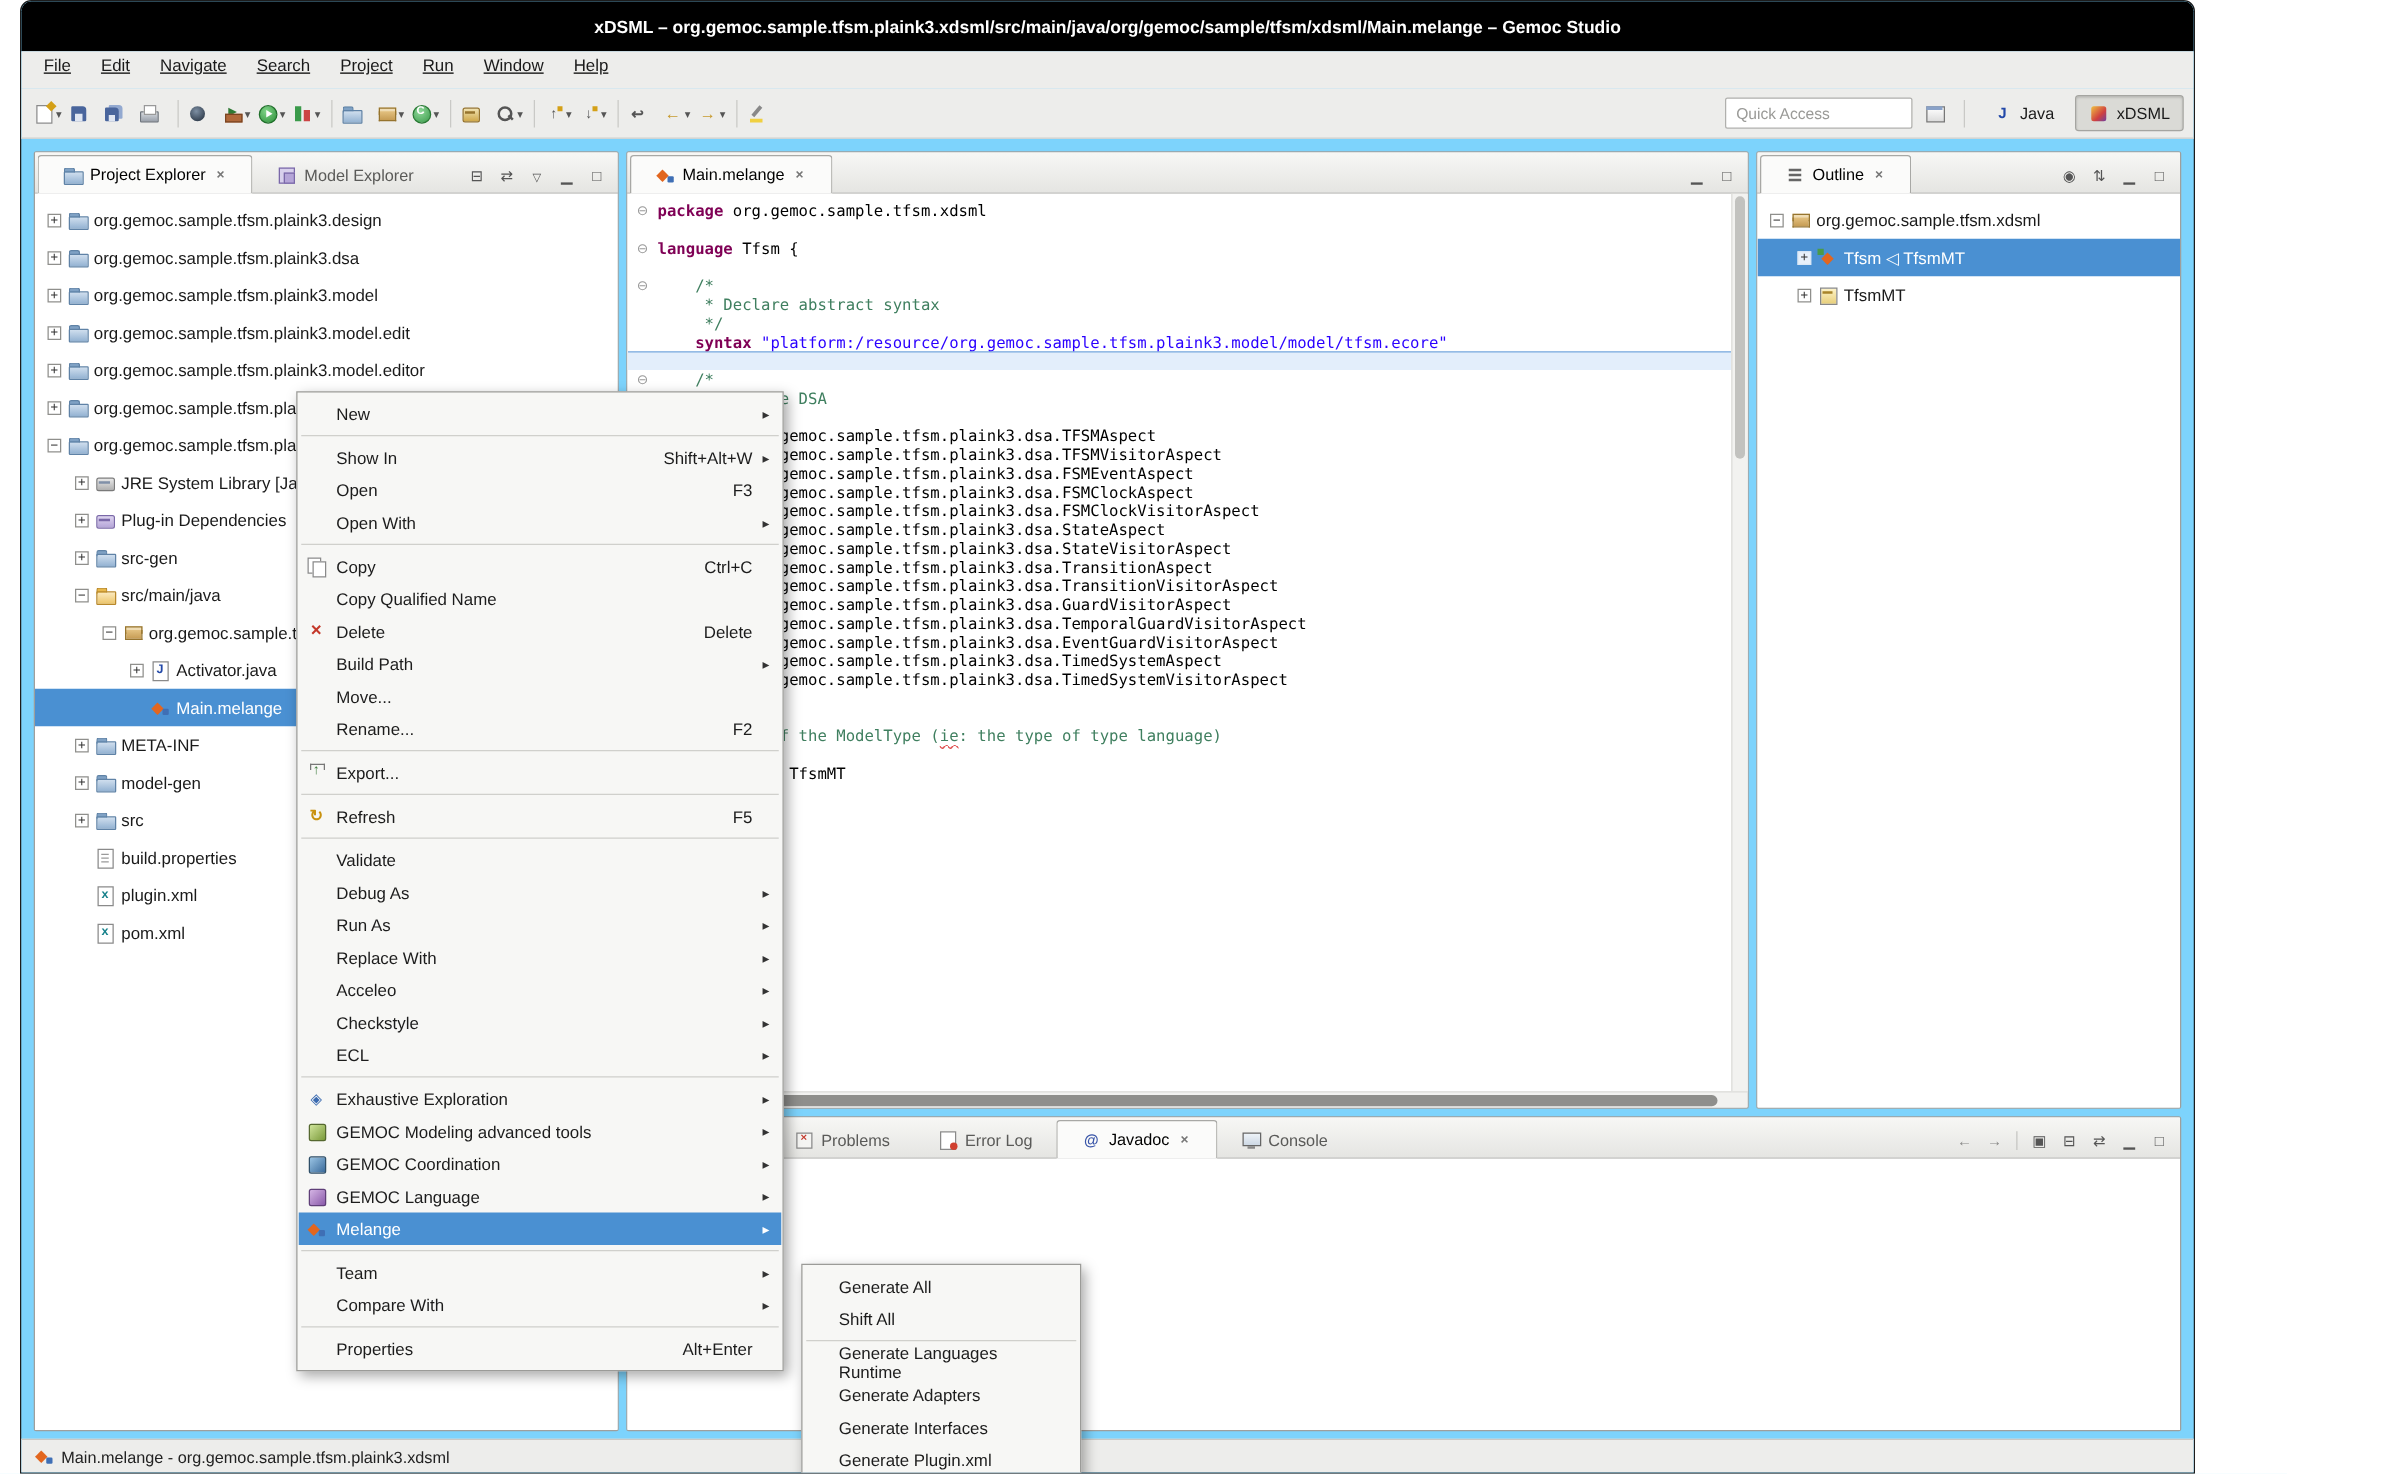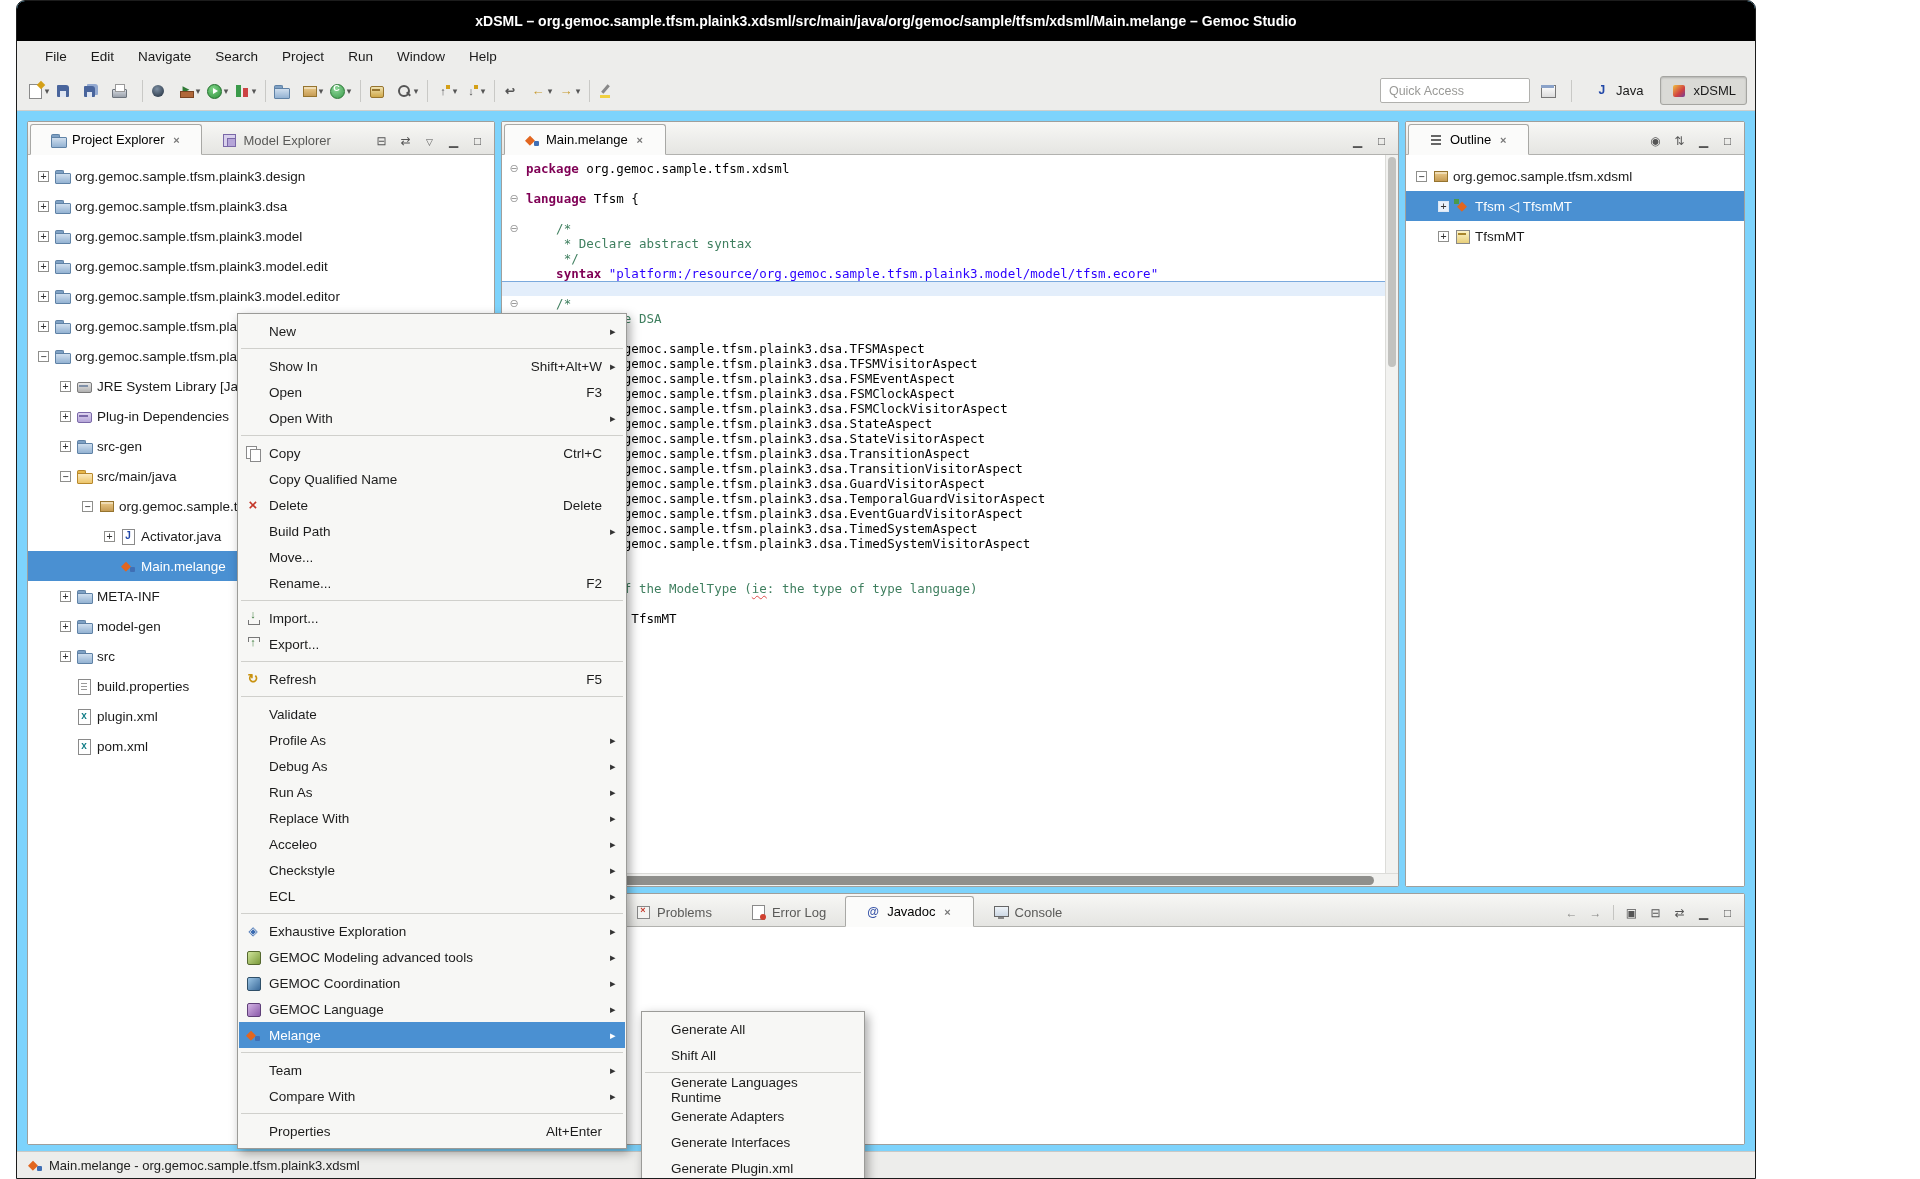--- a/index.html
+++ b/index.html
@@ -1,20 +1,20 @@
 <!DOCTYPE html>
 <html><head>
 <meta charset="utf-8">
 <style>
   *{margin:0;padding:0;box-sizing:border-box;}
   html,body{width:1920px;height:1179px;background:#fff;font-family:"Liberation Sans",sans-serif;-webkit-font-smoothing:antialiased;}
   .app{width:1740px;height:1179px;display:flex;flex-direction:column;background:#7dd3fc;border:1px solid #1c1c1c;border-radius:9px 9px 0 0;overflow:hidden;position:relative;margin-left:16px;}
   
   .titlebar{height:40px;flex:none;background:#000;color:#fff;display:flex;align-items:center;justify-content:center;font-size:14px;font-weight:bold;border-radius:8px 8px 0 0;}
-  .menubar{height:30px;flex:none;display:flex;align-items:center;padding:0 16px;background:#ededeb;}
+  .menubar{height:30px;flex:none;display:flex;padding:0 6px;background:#ededeb;text-decoration:underline;}
   .menu-item{padding:4px 12px;font-size:13.5px;color:#1a1a1a;border-radius:3px;}
   .toolbar{height:40px;flex:none;display:flex;align-items:center;padding:0 8px;background:#ededeb;border-bottom:1px solid #cfcfcc;}
   .tgroup{display:flex;align-items:center;}
   .tbtn{height:28px;min-width:24px;display:flex;align-items:center;justify-content:center;padding:0 2px;border-radius:3px;}
   .tbtn.tdiv{min-width:0;width:1px;height:22px;background:#c9c9c6;margin:0 5px;padding:0;border-radius:0;}
   .tchev{width:8px;font-size:9px;color:#555;text-align:center;}
   .tchev.on::before{content:"▾";}
   .tright{margin-left:auto;display:flex;align-items:center;gap:6px;}
   .quick-access{width:150px;height:25px;border:1px solid #b0b0ad;background:#fff;padding:0 8px;font-size:12.5px;color:#333;border-radius:2px;font-family:"Liberation Sans",sans-serif;}
   .quick-access::placeholder{color:#9a9a97;}
@@ -724,26 +724,20 @@
         <span class="mi-arrow"></span>
       </div>
       <div class="mi">
         <span class="mi-icon icon"></span>
         <span class="mi-label">Rename...</span>
         <span class="mi-shortcut">F2</span>
         <span class="mi-arrow"></span>
       </div>
       <div class="mi sep"></div>
       <div class="mi">
-        <span class="mi-icon icon i-import"></span>
-        <span class="mi-label">Import...</span>
-        <span class="mi-shortcut"></span>
-        <span class="mi-arrow"></span>
-      </div>
-      <div class="mi">
         <span class="mi-icon icon i-export"></span>
         <span class="mi-label">Export...</span>
         <span class="mi-shortcut"></span>
         <span class="mi-arrow"></span>
       </div>
       <div class="mi sep"></div>
       <div class="mi">
         <span class="mi-icon icon i-refresh"></span>
         <span class="mi-label">Refresh</span>
         <span class="mi-shortcut">F5</span>
@@ -751,26 +745,20 @@
       </div>
       <div class="mi sep"></div>
       <div class="mi">
         <span class="mi-icon icon"></span>
         <span class="mi-label">Validate</span>
         <span class="mi-shortcut"></span>
         <span class="mi-arrow"></span>
       </div>
       <div class="mi sub">
         <span class="mi-icon icon"></span>
-        <span class="mi-label">Profile As</span>
-        <span class="mi-shortcut"></span>
-        <span class="mi-arrow"></span>
-      </div>
-      <div class="mi sub">
-        <span class="mi-icon icon"></span>
         <span class="mi-label">Debug As</span>
         <span class="mi-shortcut"></span>
         <span class="mi-arrow"></span>
       </div>
       <div class="mi sub">
         <span class="mi-icon icon"></span>
         <span class="mi-label">Run As</span>
         <span class="mi-shortcut"></span>
         <span class="mi-arrow"></span>
       </div>

